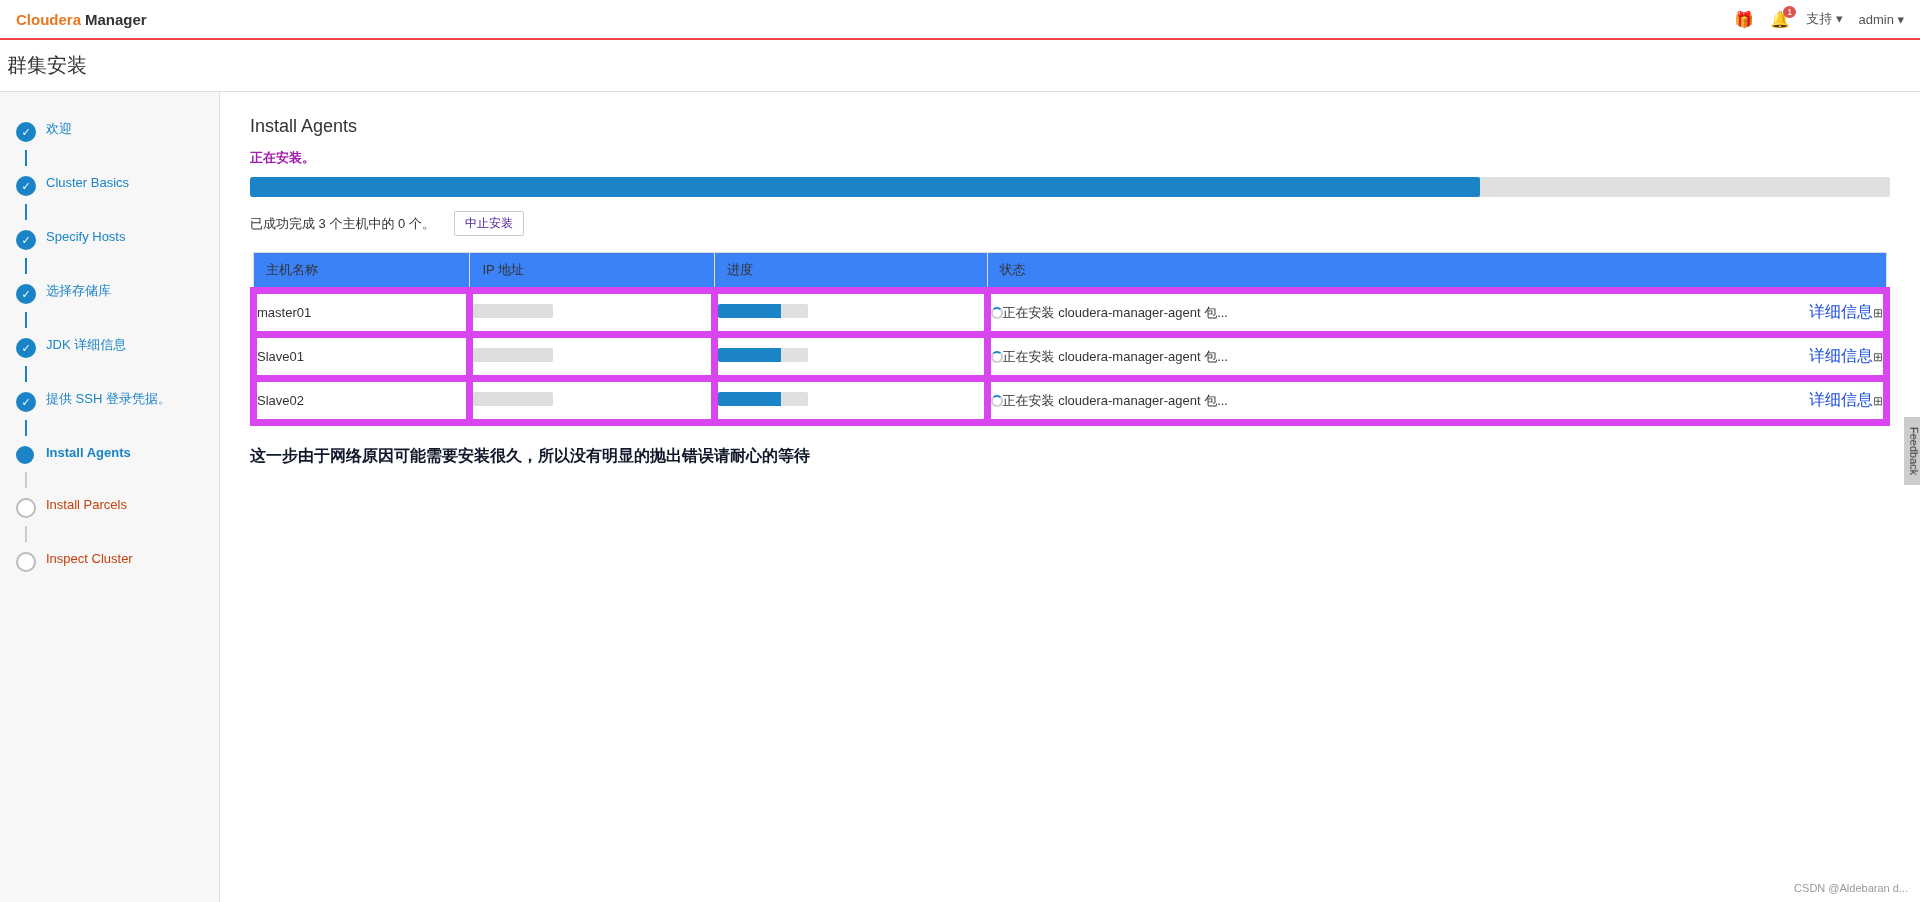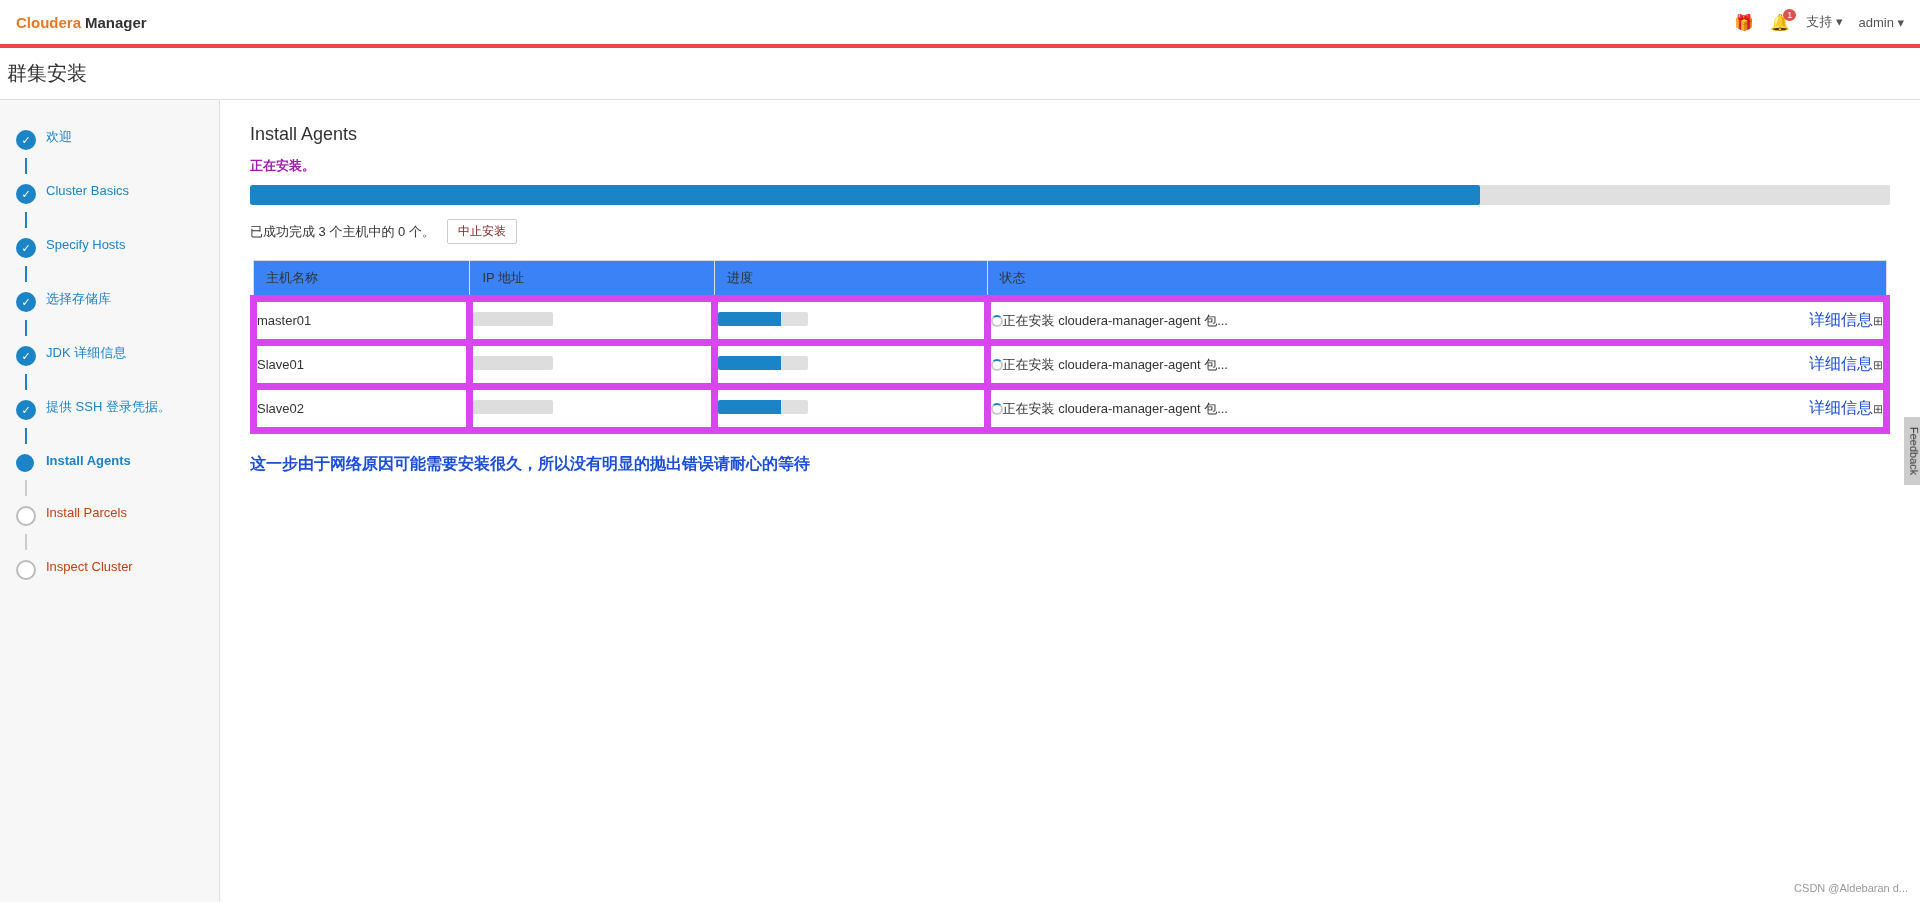--- a/index.html
+++ b/index.html
@@ -1,22 +1,22 @@
 <!DOCTYPE html>
 <html><head>
   <meta charset="utf-8">
   <style>
     * { box-sizing: border-box; margin: 0; padding: 0; }
     body { font-family: 'Arial', 'Helvetica', sans-serif; font-size: 13px; background: #f0f0f0; color: #333; }
 
     
     .top-nav {
       background: #fff;
-      border-bottom: 4px solid #ef4444;
-      height: 48px;
+      border-bottom: 2px solid #ef4444;
+      height: 40px;
       display: flex;
       align-items: center;
       padding: 0 16px;
       justify-content: space-between;
     }
     .top-nav-left {
       display: flex;
       align-items: center;
       gap: 4px;
     }
@@ -154,33 +154,33 @@
     }
     .progress-inner {
       background: #1a84c7;
       height: 100%;
       border-radius: 2px;
     }
 
     .status-row {
       display: flex;
       align-items: center;
-      gap: 12px;
+      gap: 19px;
       margin-bottom: 16px;
       font-size: 13px;
       color: #333;
     }
 
     .abort-btn {
       background: #fff;
       border: 1px solid #ccc;
       padding: 3px 10px;
       cursor: pointer;
       font-size: 12px;
-      color: #7f1d1d;
+      color: #4c1d95;
       border-radius: 2px;
     }
 
     
     .hosts-table {
       width: 100%;
       border-collapse: collapse;
       border: 1px solid #ddd;
       margin-bottom: 20px;
     }
@@ -242,21 +242,21 @@
       font-size: 16px;
     }
     .expand-icon {
       color: #555;
       cursor: pointer;
       font-size: 12px;
     }
 
     
     .warning-msg {
-      color: #1d4ed8;
+      color: #0f172a;
       font-size: 16px;
       font-weight: bold;
       margin-top: 10px;
     }
 
     
     .footer-watermark {
       position: fixed;
       bottom: 8px;
       right: 12px;

